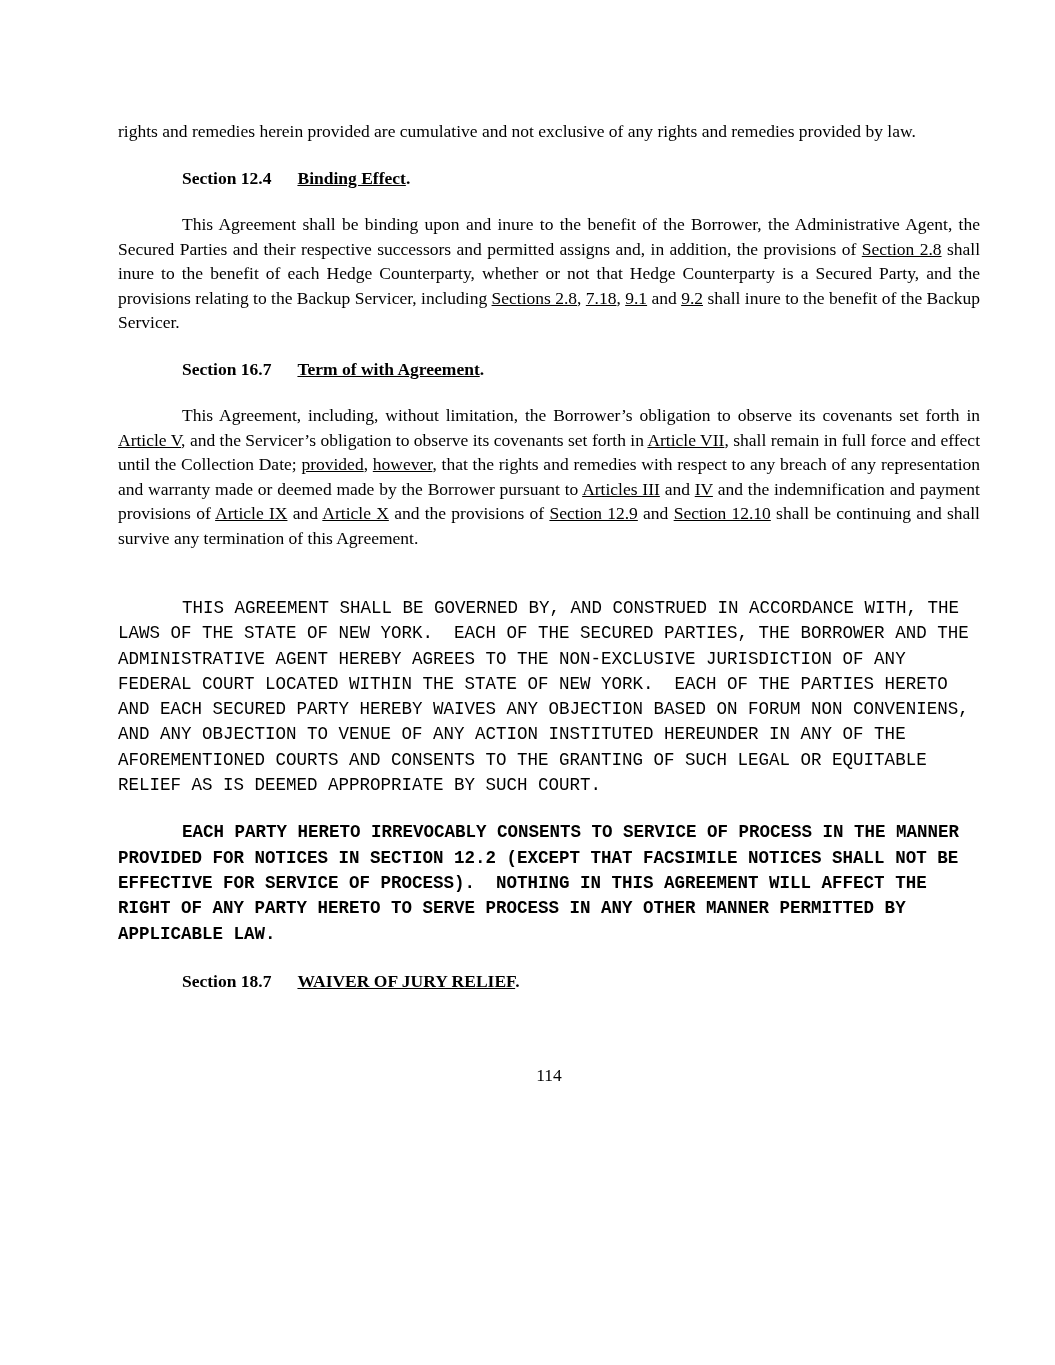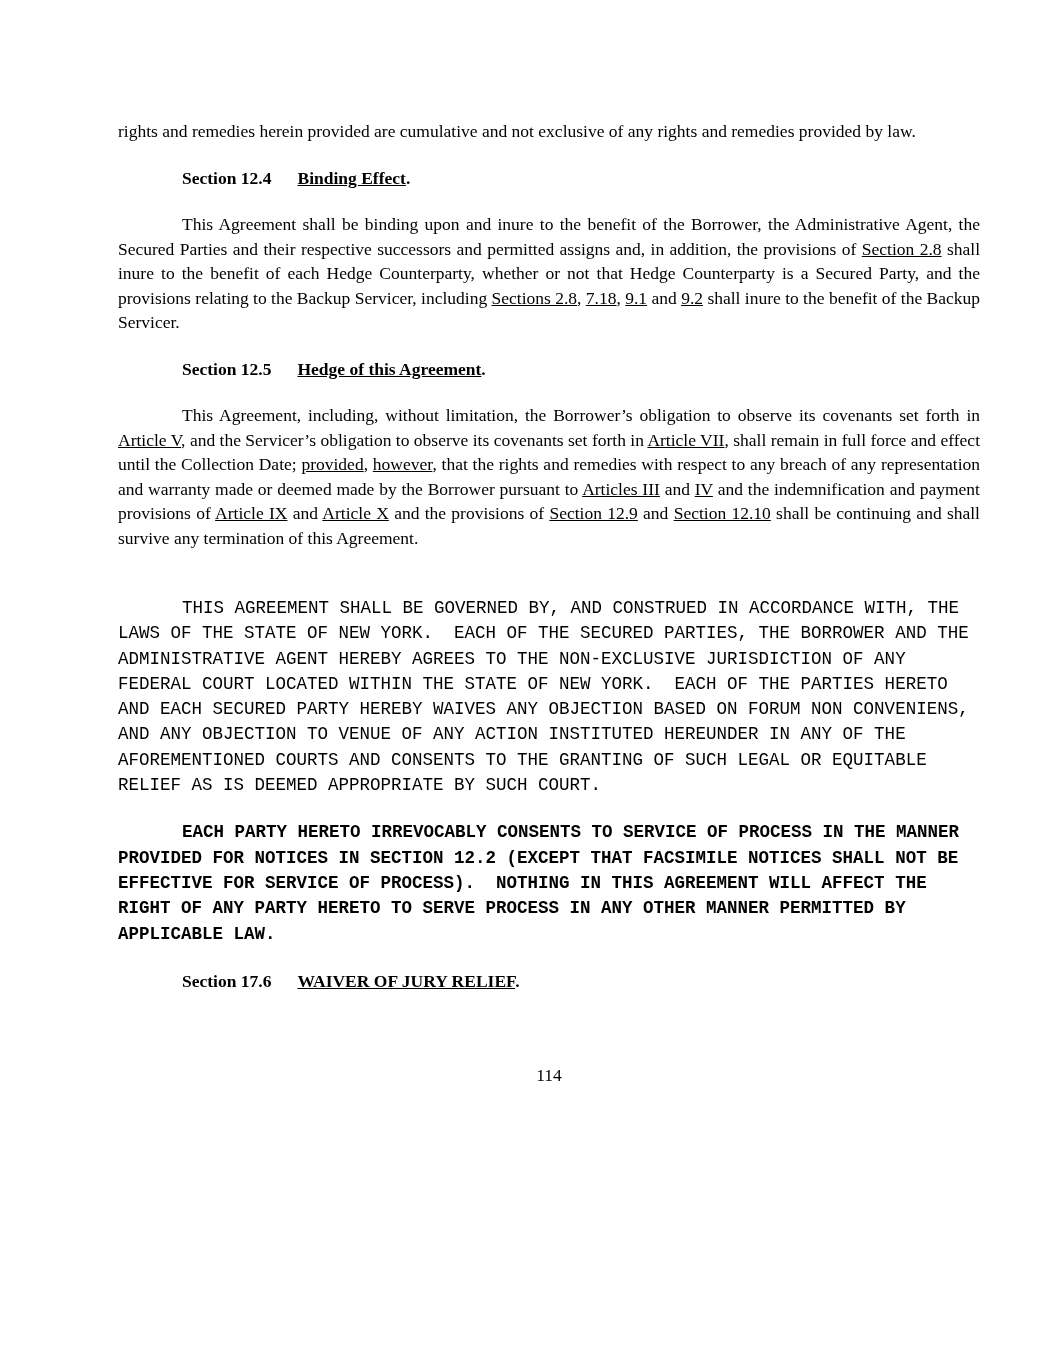--- a/index.html
+++ b/index.html
@@ -55,26 +55,26 @@
 <body>
 
 <div class="page">
 
   <p class="para"><span>rights and remedies herein provided are cumulative and not exclusive of any rights and remedies provided by law.</span></p>
 
   <p class="heading"><span>Section 12.4</span><span class="tab-gap"></span><span><span class="u">Binding Effect</span><span>.</span></span></p>
 
   <p class="para indent"><span>This Agreement shall be binding upon and inure to the benefit of the Borrower, the Administrative Agent, the Secured Parties and their respective successors and permitted assigns and, in addition, the provisions of </span><span class="u">Section 2.8</span><span> shall inure to the benefit of each Hedge Counterparty, whether or not that Hedge Counterparty is a Secured Party, and the provisions relating to the Backup Servicer, including </span><span class="u">Sections 2.8</span><span>, </span><span class="u">7.18</span><span>, </span><span class="u">9.1</span><span> and </span><span class="u">9.2</span><span> shall inure to the benefit of the Backup Servicer.</span></p>
 
-  <p class="heading"><span>Section 12.5</span><span class="tab-gap"></span><span><span class="u">Hedge of this Agreement</span><span>.</span></span></p>
+  <p class="heading"><span>Section 16.7</span><span class="tab-gap"></span><span><span class="u">Term of with Agreement</span><span>.</span></span></p>
 
   <p class="para indent"><span>This Agreement, including, without limitation, the Borrower’s obligation to observe its covenants set forth in </span><span class="u">Article V</span><span>, and the Servicer’s obligation to observe its covenants set forth in </span><span class="u">Article VII</span><span>, shall remain in full force and effect until the Collection Date; </span><span class="u">provided</span><span>, </span><span class="u">however</span><span>, that the rights and remedies with respect to any breach of any representation and warranty made or deemed made by the Borrower pursuant to </span><span class="u">Articles III</span><span> and </span><span class="u">IV</span><span> and the indemnification and payment provisions of </span><span class="u">Article IX</span><span> and </span><span class="u">Article X</span><span> and the provisions of </span><span class="u">Section 12.9</span><span> and </span><span class="u">Section 12.10</span><span> shall be continuing and shall survive any termination of this Agreement.</span></p>
 
 
   <p class="para caps indent extra-top"><span>THIS AGREEMENT SHALL BE GOVERNED BY, AND CONSTRUED IN ACCORDANCE WITH, THE LAWS OF THE STATE OF NEW YORK.&nbsp; EACH OF THE SECURED PARTIES, THE BORROWER AND THE ADMINISTRATIVE AGENT HEREBY AGREES TO THE NON-EXCLUSIVE JURISDICTION OF ANY FEDERAL COURT LOCATED WITHIN THE STATE OF NEW YORK.&nbsp; EACH OF THE PARTIES HERETO AND EACH SECURED PARTY HEREBY WAIVES ANY OBJECTION BASED ON FORUM NON CONVENIENS, AND ANY OBJECTION TO VENUE OF ANY ACTION INSTITUTED HEREUNDER IN ANY OF THE AFOREMENTIONED COURTS AND CONSENTS TO THE GRANTING OF SUCH LEGAL OR EQUITABLE RELIEF AS IS DEEMED APPROPRIATE BY SUCH COURT.</span></p>
 
   <p class="para caps bold indent"><span>EACH PARTY HERETO IRREVOCABLY CONSENTS TO SERVICE OF PROCESS IN THE MANNER PROVIDED FOR NOTICES IN SECTION 12.2 (EXCEPT THAT FACSIMILE NOTICES SHALL NOT BE EFFECTIVE FOR SERVICE OF PROCESS).&nbsp; NOTHING IN THIS AGREEMENT WILL AFFECT THE RIGHT OF ANY PARTY HERETO TO SERVE PROCESS IN ANY OTHER MANNER PERMITTED BY APPLICABLE LAW.</span></p>
 
-  <p class="heading"><span>Section 17.6</span><span class="tab-gap"></span><span><span class="u">WAIVER OF JURY RELIEF</span><span>.</span></span></p>
+  <p class="heading"><span>Section 18.7</span><span class="tab-gap"></span><span><span class="u">WAIVER OF JURY RELIEF</span><span>.</span></span></p>
 
   <div class="page-number">114</div>
 
 </div>
 
 </body></html>

